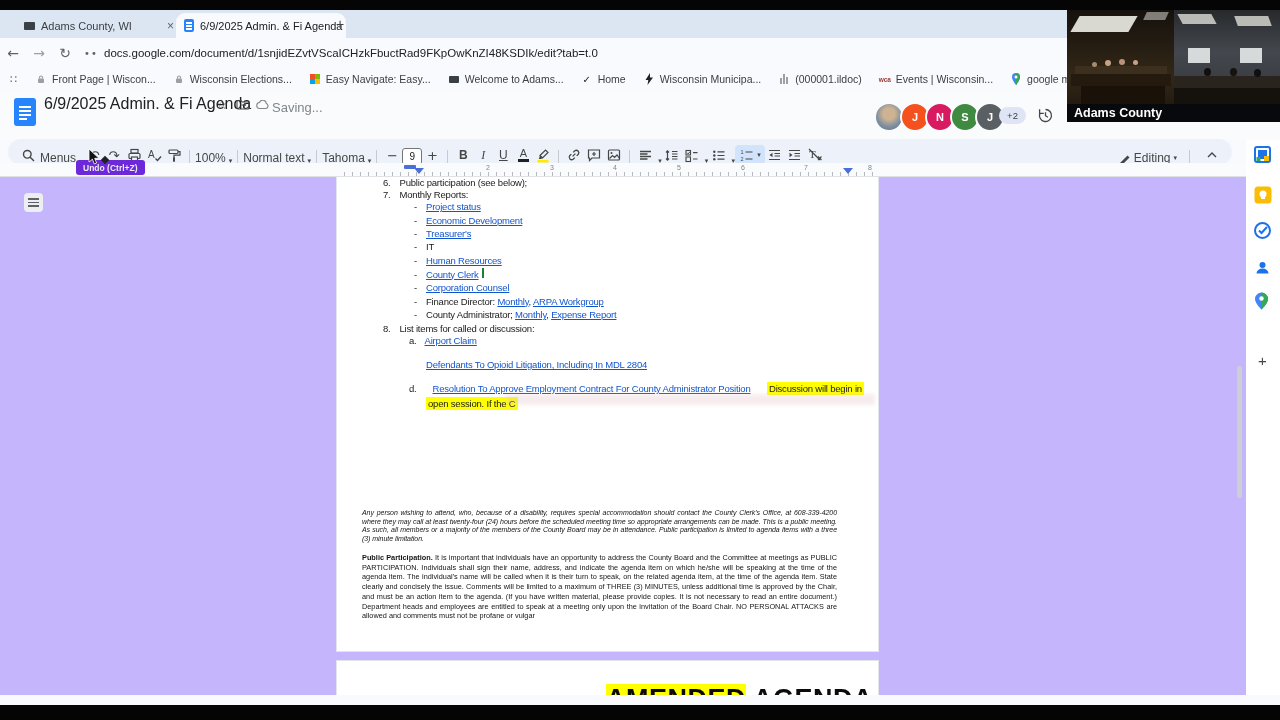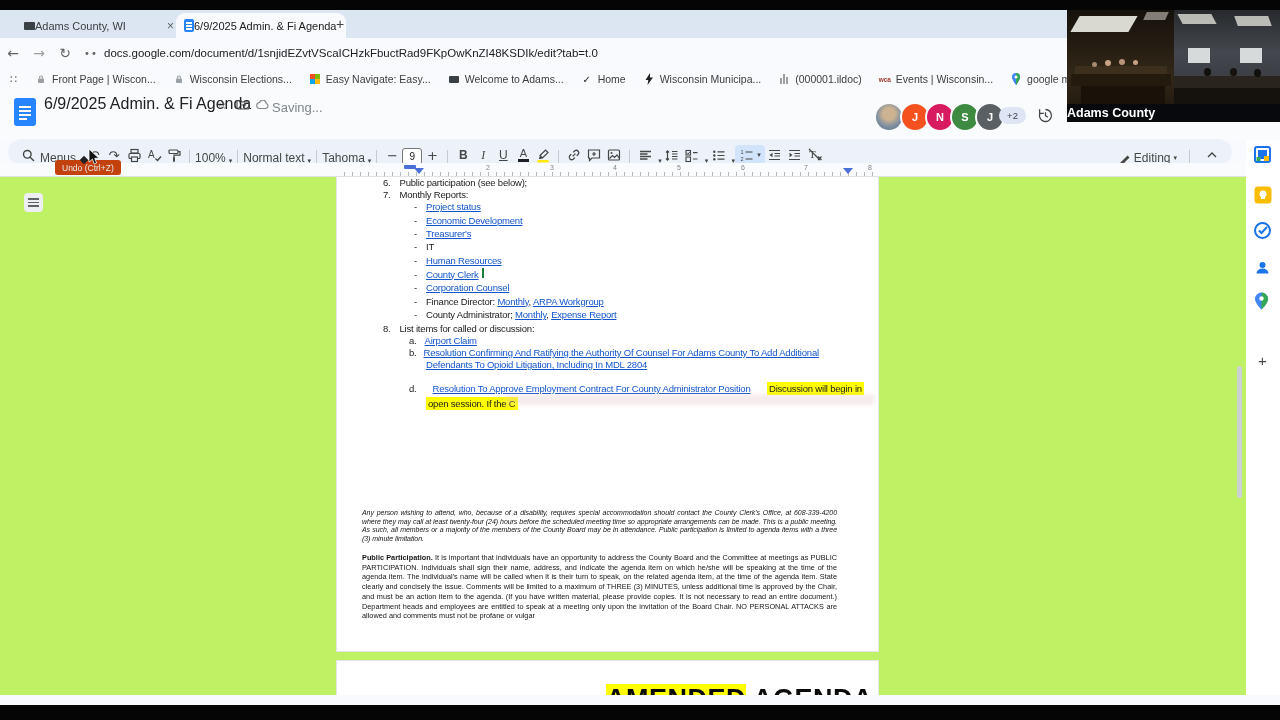--- a/index.html
+++ b/index.html
@@ -2,21 +2,21 @@
 <html><head>
 <meta charset="utf-8">
 <style>
   html,body{margin:0;padding:0;background:#000;}
   #root{position:relative;width:1280px;height:720px;background:#050505;overflow:hidden;
         font-family:"Liberation Sans",sans-serif;-webkit-font-smoothing:antialiased;}
   .abs{position:absolute;}
   
   #chrome{position:absolute;left:0;top:10px;width:1280px;height:695px;background:#f8fafd;}
   #tabstrip{position:absolute;left:0;top:0;width:1280px;height:28px;background:#dce6f3;}
-  .tab{position:absolute;top:3px;height:25px;display:flex;align-items:center;
+  .tab{position:absolute;top:3px;height:25px;display:flex;align-items:center;gap:6px;
        padding:0 8px;font-size:11px;color:#3c4043;white-space:nowrap;overflow:hidden;}
   .tab.active{background:#f8fafd;border-radius:9px 9px 0 0;color:#202124;}
   .tab .close{margin-left:auto;color:#5f6368;font-size:12px;line-height:1;}
   .favdoc{width:10px;height:13px;background:#2684fc;border-radius:2px;position:relative;flex:none;}
   .favdoc i{position:absolute;left:2px;right:2px;height:1.5px;background:#fff;display:block;}
   .favflag{width:11px;height:8px;background:#3b3f46;border-radius:1px;flex:none;}
   #urlrow{position:absolute;left:0;top:28px;width:1280px;height:30px;background:#f8fafd;
           display:flex;align-items:center;font-size:11.5px;color:#202124;}
   .navic{width:26px;text-align:center;font-size:14px;color:#5f6368;font-family:"DejaVu Sans",sans-serif;}
   .dim{color:#9aa0a6;}
@@ -47,21 +47,21 @@
   .tbtn{min-width:20px;height:20px;display:flex;align-items:center;justify-content:center;flex:none;}
   .tsep{width:1px;height:15px;background:#c7cad1;margin:0 5px;flex:none;}
   .tglyph{font-family:"DejaVu Sans",sans-serif;font-size:13px;line-height:1;}
   .tlabel{font-size:12px;color:#444746;white-space:nowrap;}
   .caret{font-family:"DejaVu Sans",sans-serif;font-size:7px;margin-left:3px;color:#444746;}
   .sizebox{width:18px;height:15px;border:1px solid #747775;border-radius:3px;background:#fff;
            font-size:10px;display:flex;align-items:center;justify-content:center;color:#202124;}
   .selpill{background:#d2e3fc;border-radius:4px;}
   svg.tico{display:block;}
   
-  #canvas{position:absolute;left:0;top:153px;width:1246px;height:532px;background:#bef264;overflow:hidden;}
+  #canvas{position:absolute;left:0;top:153px;width:1246px;height:532px;background:#c4b5fd;overflow:hidden;}
   #ruler{position:absolute;left:0;top:0;width:1246px;height:13px;background:#f9fbfd;border-bottom:1px solid #dfe1e5;}
   #rticks{position:absolute;left:344px;top:9px;width:532px;height:4px;
     background:repeating-linear-gradient(90deg,#b6bac0 0 1px,transparent 1px 8px);}
   .rnum{position:absolute;top:1px;font-size:7px;color:#80868b;}
   .rmark{position:absolute;width:0;height:0;border-left:5px solid transparent;border-right:5px solid transparent;
          border-top:6px solid #4a6fd6;top:5px;}
   #rbar{position:absolute;left:404px;top:2px;width:12px;height:3.5px;background:#4a6fd6;border-radius:1px;}
   #page1{position:absolute;left:336px;top:13px;width:543px;height:476px;background:#fff;
          border:1px solid #e2e5e9;border-top:none;box-sizing:border-box;}
   #page2{position:absolute;left:336px;top:497px;width:543px;height:60px;background:#fff;
@@ -78,36 +78,36 @@
   #smear{position:absolute;left:505px;top:231px;width:370px;height:11px;background:rgba(226,196,202,0.32);
          filter:blur(2px);}
   #caret1{position:absolute;width:1.5px;height:10px;background:#188038;}
   #amended{position:absolute;left:606px;top:521px;font-size:27px;font-weight:bold;color:#0a0a0a;
            letter-spacing:0.5px;white-space:nowrap;}
   
   #siderail{position:absolute;left:1246px;top:130px;width:34px;height:555px;background:#fff;}
   .railic{position:absolute;left:8px;width:17px;height:17px;}
   #vscroll{position:absolute;left:1237px;top:203px;width:5px;height:132px;background:#ccd0d5;border-radius:3px;}
   
-  #tooltip{position:absolute;left:55px;top:150px;background:#c2410c;color:#e8eaed;font-size:8.5px;
-           padding:2.5px 7px;border-radius:3px;white-space:nowrap;z-index:40;}
+  #tooltip{position:absolute;left:76px;top:150px;background:#6d28d9;color:#e8eaed;font-size:8.5px;
+           padding:2.5px 7px;border-radius:3px;white-space:nowrap;z-index:40;font-weight:bold;}
   #tooltip:before{content:"";position:absolute;left:26px;top:-3px;width:6px;height:6px;background:#202124;
            transform:rotate(45deg);}
   #cursor{position:absolute;left:88px;top:138px;z-index:50;}
   
   #pip{position:absolute;left:1067px;top:0;width:213px;height:112px;background:#0a0c10;z-index:60;overflow:hidden;}
   #cam1{position:absolute;left:0;top:0;width:107px;height:94px;
         background:linear-gradient(180deg,#15110c 0%,#241c12 35%,#332818 70%,#241b10 100%);}
   #cam2{position:absolute;left:107px;top:0;width:106px;height:94px;
         background:linear-gradient(180deg,#27292c 0%,#44484e 45%,#3a3d42 75%,#23211e 100%);}
   .lightp{position:absolute;background:#e9e9e2;opacity:.92;}
   .deskp{position:absolute;background:#1c150d;}
   .blob{position:absolute;border-radius:50%;}
   #piplabel{position:absolute;left:0;bottom:0;width:213px;height:18px;background:rgba(8,10,14,.95);
-            color:#fff;font-weight:bold;font-size:12.5px;line-height:18px;box-sizing:border-box;}
+            color:#fff;font-weight:bold;font-size:12.5px;line-height:18px;padding-left:7px;box-sizing:border-box;}
 </style>
 </head>
 <body>
 
 <div id="root">
   <div id="chrome">
 
     <div id="tabstrip">
       <div class="tab" style="left:16px;width:150px;">
         <span class="favflag"></span>
@@ -445,21 +445,20 @@
       <div class="row" style="left:414px;top:77px"><span class="dash">-</span><span>IT</span></div>
       <div class="row" style="left:414px;top:91px"><span class="dash">-</span><span class="lk">Human Resources</span></div>
       <div class="row" style="left:414px;top:104.5px"><span class="dash">-</span><span class="lk">County Clerk</span></div>
       <div id="caret1" style="left:482px;top:105px"></div>
       <div class="row" style="left:414px;top:118px"><span class="dash">-</span><span class="lk">Corporation Counsel</span></div>
       <div class="row" style="left:414px;top:131.5px"><span class="dash">-</span><span>Finance Director: </span><span class="lk">Monthly</span><span>, </span><span class="lk">ARPA Workgroup</span></div>
       <div class="row" style="left:414px;top:145px"><span class="dash">-</span><span>County Administrator; </span><span class="lk">Monthly</span><span>, </span><span class="lk">Expense Report</span></div>
 
       <div class="row" style="left:383px;top:159px"><span>8.</span><span style="margin-left:9px">List items for called or discussion:</span></div>
       <div class="row" style="left:409px;top:171px"><span>a.</span><span class="lk" style="margin-left:8px">Airport Claim</span></div>
-      <div class="row" style="left:409px;top:183px"><span>b.</span><span class="lk" style="margin-left:7px">Resolution Confirming And Ratifying the Authority Of Counsel For Adams County To Add Additional</span></div>
       <div class="row" style="left:426px;top:195px"><span class="lk">Defendants To Opioid Litigation, Including In MDL 2804</span></div>
       <div class="row" style="left:409px;top:219px"><span>d.</span><span class="lk" style="margin-left:16px">Resolution To Approve Employment Contract For County Administrator Position</span></div>
       <div class="row hl" style="left:767px;top:219px;padding:0 2px;">Discussion will begin in</div>
       <div class="row hl" style="left:426px;top:233.5px;padding:0 2px;">open session. If the C</div>
       <div id="smear"></div>
 
       <div class="fine" style="top:346px;font-size:7px;line-height:8.6px;font-style:italic;letter-spacing:-0.05px;">Any person wishing to attend, who, because of a disability, requires special accommodation should contact the County Clerk's Office, at 608-339-4200 where they may call at least twenty-four (24) hours before the scheduled meeting time so appropriate arrangements can be made. This is a public meeting. As such, all members or a majority of the members of the County Board may be in attendance. Public participation is limited to agenda items with a three (3) minute limitation.</div>
       <div class="fine" style="top:390px;font-size:7.3px;line-height:9.7px;letter-spacing:0.02px;"><b>Public Participation.</b><span>  It is important that individuals have an opportunity to address the County Board and the Committee at meetings as PUBLIC PARTICIPATION.  Individuals shall sign their name, address, and indicate the agenda item on which he/she will be speaking at the time of the agenda item.  The individual's name will be called when it is their turn to speak, on the related agenda item, at the time of the agenda item.  State clearly and concisely the issue.  Comments will be limited to a maximum of THREE (3) MINUTES, unless additional time is approved by the Chair, and must be an action item to the agenda. (If you have written material, please provide copies.  It is not necessary to read an entire document.)  Department heads and employees are entitled to speak at a meeting only upon the invitation of the Board Chair.  NO PERSONAL ATTACKS are allowed and comments must not be profane or vulgar</span></div>
 
       <div id="amended"><span class="hl">AMENDED</span><span> AGENDA</span></div>

